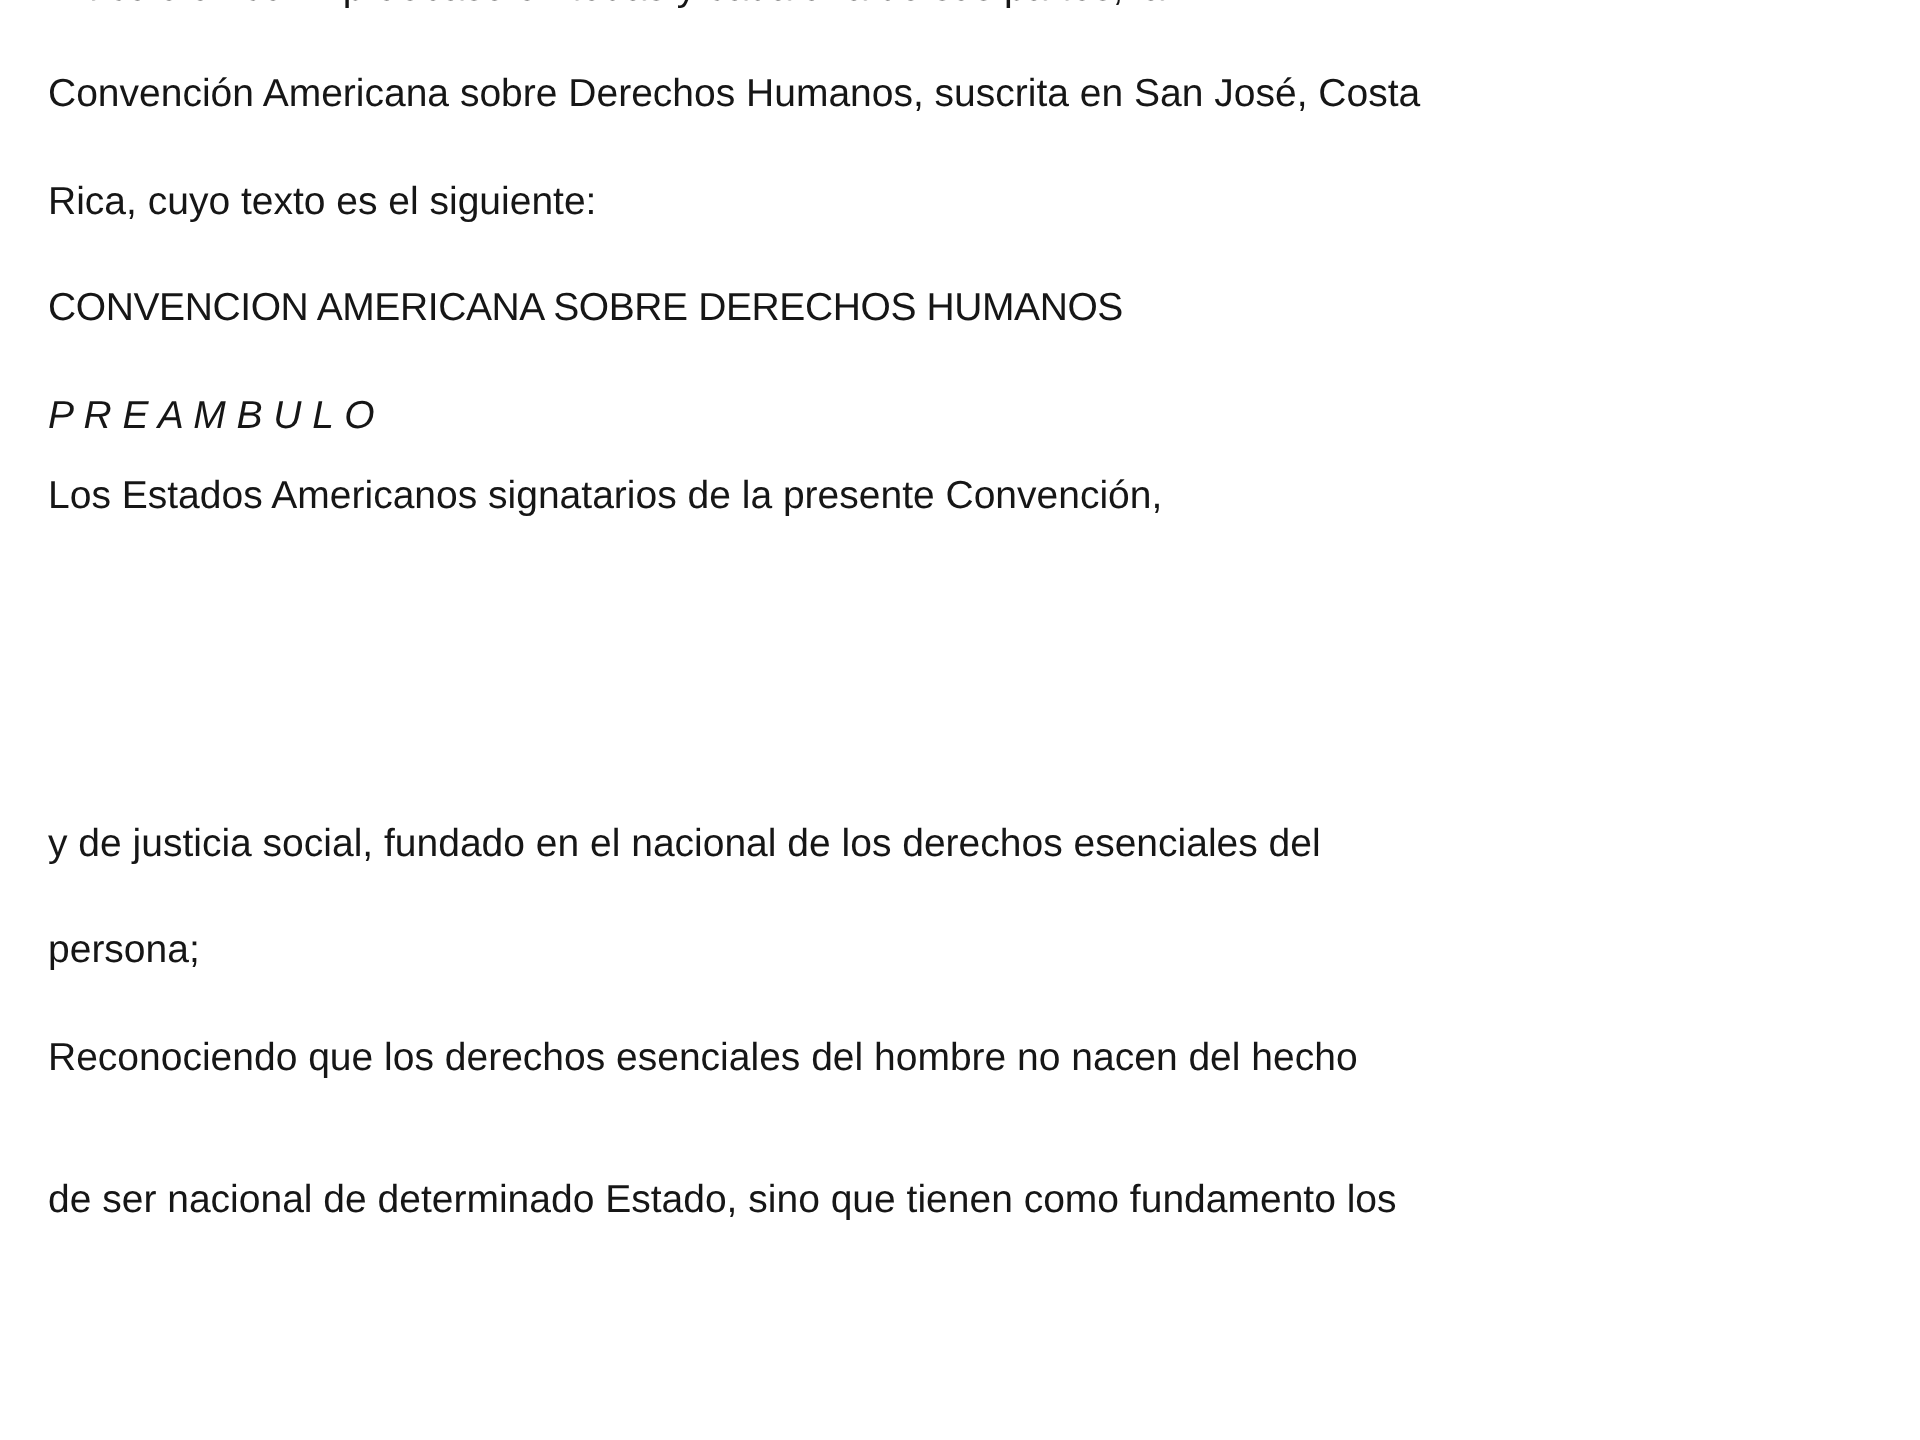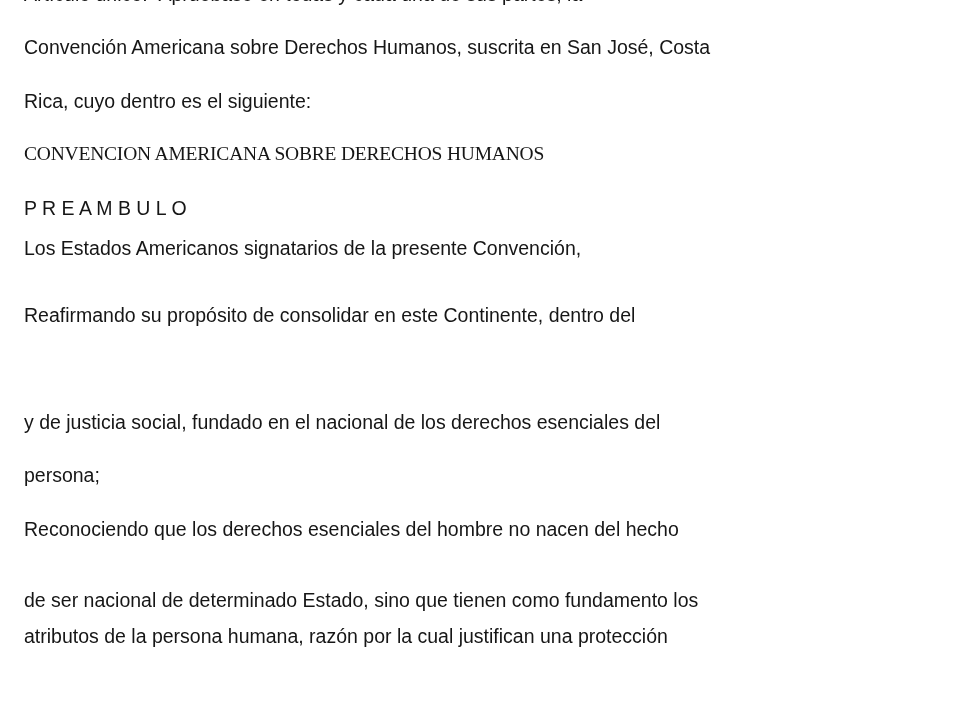--- a/index.html
+++ b/index.html
@@ -28,35 +28,33 @@
       white-space: nowrap;
       font-family: "Liberation Sans", sans-serif;
       font-size: 19.5px;
       line-height: 24px;
       color: #161616;
       letter-spacing: 0px;
       text-align: right;
     }
     .heading {
       letter-spacing: -0.2px;
-      font-family: Liberation Serif, serif;
     }
     .spaced {
       letter-spacing: 0px;
+      font-style: italic;
     }
   </style>
 </head>
 <body>
 
 <div class="page">
   <div class="line" style="top:-18px">Artículo único.- Apruébase en todas y cada una de sus partes, la</div>
   <div class="line" style="top:35px">Convención Americana sobre Derechos Humanos, suscrita en San José, Costa</div>
-  <div class="line" style="top:89px">Rica, cuyo dentro es el siguiente:</div>
+  <div class="line" style="top:89px">Rica, cuyo texto es el siguiente:</div>
   <div class="line heading" style="top:142px">CONVENCION AMERICANA SOBRE DERECHOS HUMANOS</div>
   <div class="line spaced" style="top:196px">P R E A M B U L O</div>
   <div class="line" style="top:236px">Los Estados Americanos signatarios de la presente Convención,</div>
-  <div class="line" style="top:303px">Reafirmando su propósito de consolidar en este Continente, dentro del</div>
   <div class="line" style="top:410px">y de justicia social, fundado en el nacional de los derechos esenciales del</div>
   <div class="line" style="top:463px">persona;</div>
   <div class="line" style="top:517px">Reconociendo que los derechos esenciales del hombre no nacen del hecho</div>
   <div class="line" style="top:588px">de ser nacional de determinado Estado, sino que tienen como fundamento los</div>
-  <div class="line" style="top:624px">atributos de la persona humana, razón por la cual justifican una protección</div>
 </div>
 
 </body></html>

